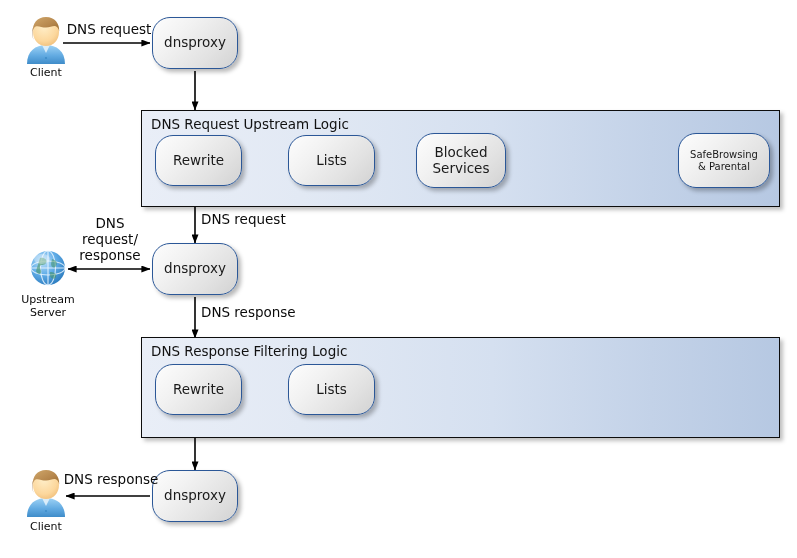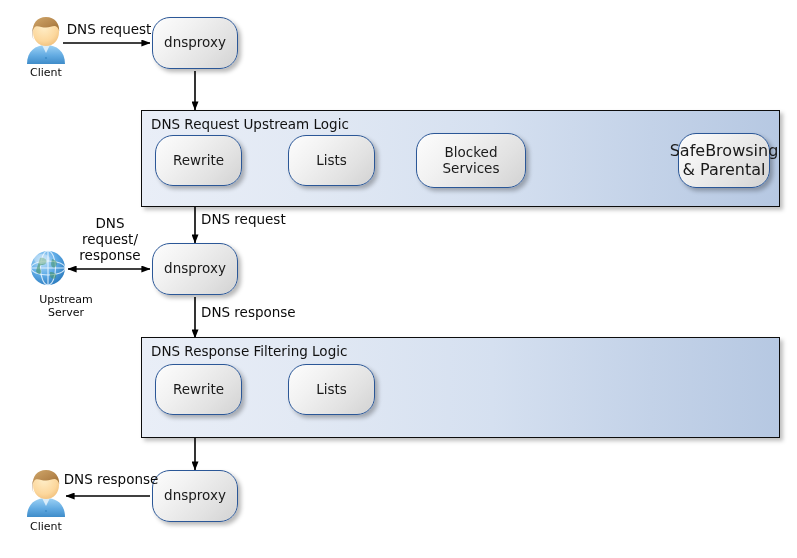--- a/index.html
+++ b/index.html
@@ -170,25 +170,25 @@
   <div class="panel" style="left:141px; top:110px; width:639px; height:97px;">
     <div class="panel-title">DNS Request Upstream Logic</div>
   </div>
 
   <div class="procbox" style="left:155px; top:135px; width:87px; height:51px;">
     <span>Rewrite</span>
   </div>
   <div class="procbox" style="left:288px; top:135px; width:87px; height:51px;">
     <span>Lists</span>
   </div>
-  <div class="procbox" style="left:416px; top:133px; width:110px; height:55px;">
+  <div class="procbox" style="left:416px; top:133px; width:90px; height:55px;">
     <span>Blocked
 Services</span>
   </div>
-  <div class="procbox" style="left:678px; top:133px; width:92px; height:55px; font-size:16px;">
+  <div class="procbox" style="left:678px; top:133px; width:92px; height:55px; font-size:10px;">
     <span>SafeBrowsing
 &amp; Parental</span>
   </div>
 
   <div class="icon-wrap" style="left:23px; top:243px; width:50px; height:50px;">
     <svg width="50" height="50" viewBox="0 0 50 50" xmlns="http://www.w3.org/2000/svg">
       <defs>
         <radialGradient id="globeg" cx="0.35" cy="0.3" r="0.85">
           <stop offset="0%" stop-color="#bfe2fa"></stop>
           <stop offset="45%" stop-color="#62aee8"></stop>
@@ -199,21 +199,21 @@
       <ellipse cx="25" cy="25" rx="17" ry="7" fill="none" stroke="#e8f4ff" stroke-width="1.1" opacity="0.85"></ellipse>
       <ellipse cx="25" cy="25" rx="7.5" ry="17" fill="none" stroke="#e8f4ff" stroke-width="1.1" opacity="0.85"></ellipse>
       <line x1="8" y1="25" x2="42" y2="25" stroke="#e8f4ff" stroke-width="1.1" opacity="0.9"></line>
       <line x1="25" y1="8" x2="25" y2="42" stroke="#e8f4ff" stroke-width="1.1" opacity="0.9"></line>
       <path d="M17 15 C21 14 25 17 23 20 C21 23 18 21 17 23 C16 25 19 27 18 30 C17 32 14 31 13 28 Z" fill="#3f8f5a" opacity="0.55"></path>
       <path d="M29 16 C33 17 35 20 33 23 C31 26 28 24 28 21 Z" fill="#3f8f5a" opacity="0.5"></path>
       <path d="M27 29 C31 29 34 31 33 34 C32 37 28 36 27 33 Z" fill="#3f8f5a" opacity="0.5"></path>
       <ellipse cx="19" cy="16" rx="8" ry="5" fill="#ffffff" opacity="0.3"></ellipse>
     </svg>
   </div>
-  <div class="caption" style="left:24px; top:294px; width:84px;">Upstream
+  <div class="caption" style="left:6px; top:294px; width:84px;">Upstream
 Server</div>
 
   <div class="edge-label" style="left:70px; top:216px; width:80px;">DNS
 request/
 response</div>
 
   <div class="procbox" style="left:152px; top:243px; width:86px; height:52px;">
     <span>dnsproxy</span>
   </div>
 

